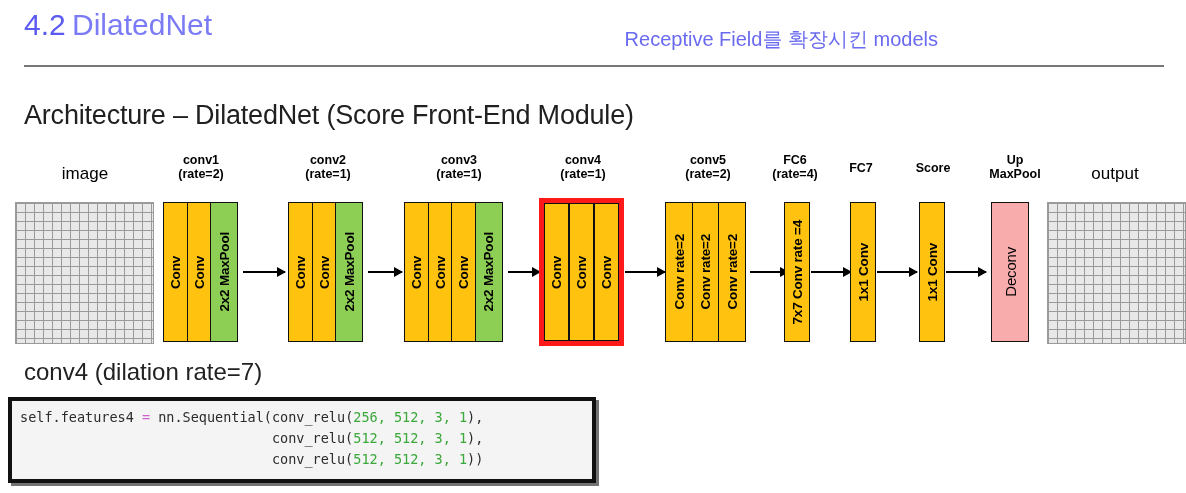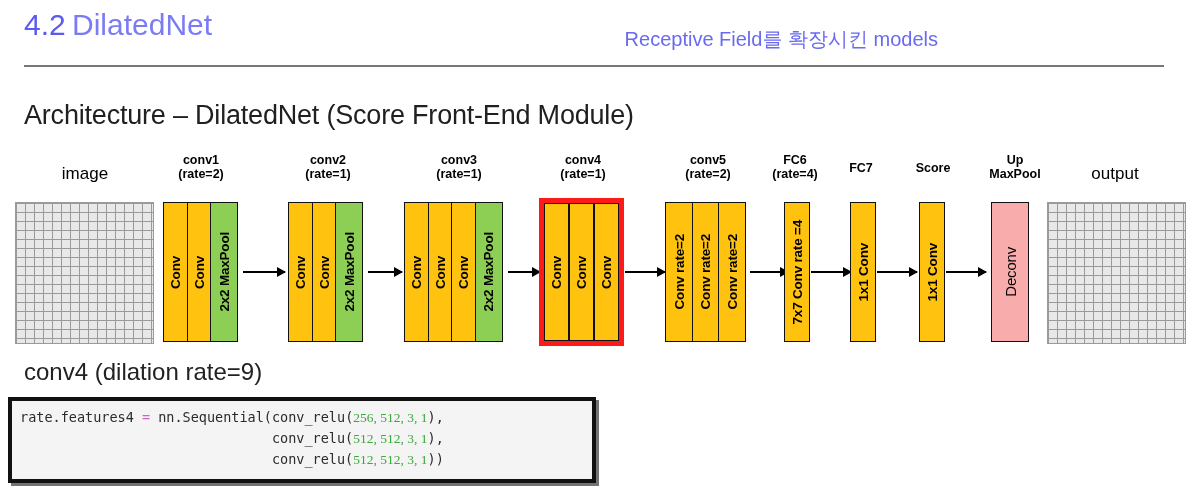--- a/index.html
+++ b/index.html
@@ -125,21 +125,21 @@
     box-shadow:3px 3px 0 rgba(0,0,0,0.55);
     padding:6px 8px 0 8px;
     font-family:"DejaVu Sans Mono","Liberation Mono",monospace;
     font-size:13.5px;
     line-height:21px;
     color:#2b2b2b;
     white-space:pre;
     overflow:hidden;
   }
   .tok-op{color:#d05fd0;}
-  .tok-num{color:#3aa83a;font-family:Liberation Serif, serif;}
+  .tok-num{color:#3aa83a;}
 </style>
 </head>
 <body>
 
 <div id="slide-header">
   <div id="slide-number">4.2</div>
   <div id="slide-title-text">DilatedNet</div>
   <div id="header-right">Receptive Field를 확장시킨 models</div>
   <div id="header-rule"></div>
 </div>
@@ -267,17 +267,17 @@
   <div class="group" style="left:991px;top:52px;height:140px;">
     <div class="layer deconv" style="width:38px;">
       <span class="vtext">Deconv</span>
     </div>
   </div>
 
   <div class="stage-label plain" style="left:1050px;top:14px;width:130px;">output</div>
   <div class="grid-map" style="left:1047px;top:52px;width:137px;height:140px;"></div>
 </div>
 
-<div id="conv4-caption">conv4 (dilation rate=9)</div>
-
-<div id="code-block"><span>rate.features4 </span><span class="tok-op">=</span><span> nn.Sequential(conv_relu(</span><span class="tok-num">256, 512, 3, 1</span><span>),</span>
+<div id="conv4-caption">conv4 (dilation rate=7)</div>
+
+<div id="code-block"><span>self.features4 </span><span class="tok-op">=</span><span> nn.Sequential(conv_relu(</span><span class="tok-num">256, 512, 3, 1</span><span>),</span>
                                <span>conv_relu(</span><span class="tok-num">512, 512, 3, 1</span><span>),</span>
                                <span>conv_relu(</span><span class="tok-num">512, 512, 3, 1</span><span>))</span></div>
 
 </body></html>

